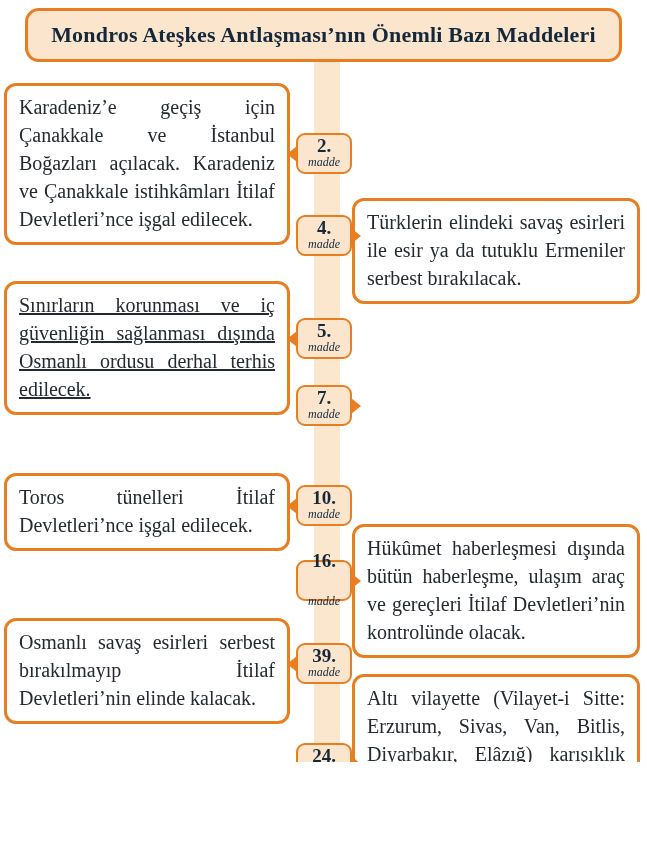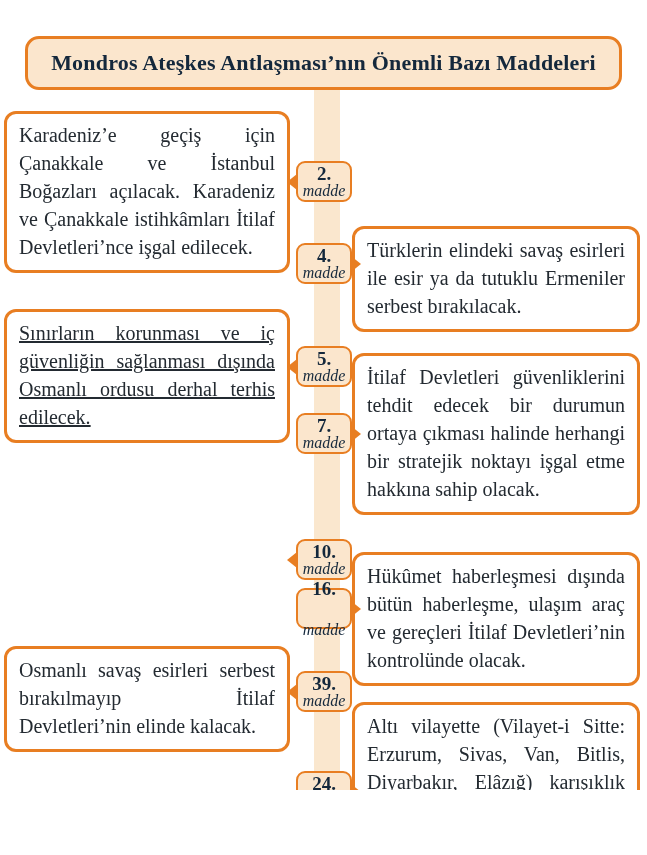--- a/index.html
+++ b/index.html
@@ -10,21 +10,20 @@
     --body-text:#232A31;
   }
   *{box-sizing:border-box;margin:0;padding:0;}
   html,body{background:#fff;}
   body{font-family:"Liberation Serif","DejaVu Serif",serif;}
   .canvas{
     position:relative;
     width:647px;height:762px;
     background:#fff;
     overflow:hidden;
-    margin-top:28px;
   }
   
   .title-box{
     position:absolute;left:25px;top:8px;width:597px;height:54px;
     background:var(--panel);
     border:3px solid var(--orange);
     border-radius:14px;
     display:flex;align-items:center;justify-content:center;
   }
   .title-box .title-text{
@@ -61,26 +60,26 @@
   .badge{
     position:absolute;left:296px;width:56px;height:41px;
     background:var(--panel);
     border:2px solid var(--orange);
     border-radius:9px;
     display:flex;flex-direction:column;align-items:center;justify-content:center;
     color:var(--title-text);
     z-index:2;
   }
   .badge .badge-num{font-weight:bold;font-size:19px;line-height:18px;}
-  .badge .badge-label{font-style:italic;font-size:16px;line-height:15px;}
+  .badge .badge-label{font-style:italic;font-size:12px;line-height:15px;}
   .badge-a2{top:133px;}
   .badge-a4{top:215px;}
   .badge-a5{top:318px;}
   .badge-a7{top:385px;}
-  .badge-a10{top:511px;}
+  .badge-a10{top:485px;}
   .badge-a16{top:560px;gap:24px;}
   .badge-a22{top:643px;}
   .badge-a24{top:743px;justify-content:center;}
   
   .pointer{
     position:absolute;top:50%;transform:translateY(-50%);
     width:0;height:0;
     border-top:8px solid transparent;
     border-bottom:8px solid transparent;
   }
@@ -94,21 +93,21 @@
 
   <div class="title-box">
     <span class="title-text">Mondros Ateşkes Antlaşması’nın Önemli Bazı Maddeleri</span>
   </div>
 
   <div class="timeline"></div>
 
   <div class="article-box side-right box-a4">Türklerin elindeki savaş esirleri ile esir ya da tutuklu Ermeniler serbest bırakılacak.</div>
   <div class="article-box side-left box-a2">Karadeniz’e geçiş için Çanakkale ve İstanbul Boğazları açılacak. Karadeniz ve Çanakkale istihkâmları İtilaf Devletleri’nce işgal edilecek.</div>
   <div class="article-box side-left box-a5">Sınırların korunması ve iç güvenliğin sağlanması dışında Osmanlı ordusu derhal terhis edilecek.</div>
-  <div class="article-box side-right box-a7">İtilaf Devletleri güvenliklerini tehdit edecek bir durumun ortaya çıkması halinde herhangi bir stratejik noktayı işgal etme hakkına sahip olacak.</div>
+  <div class="article-box side-left box-a10">Toros tünelleri İtilaf Devletleri’nce işgal edilecek.</div>
   <div class="article-box side-left box-a22">Osmanlı savaş esirleri serbest bırakılmayıp İtilaf Devletleri’nin elinde kalacak.</div>
   <div class="article-box side-right box-a16">Hükûmet haberleşmesi dışında bütün haberleşme, ulaşım araç ve gereçleri İtilaf Devletleri’nin kontrolünde olacak.</div>
   <div class="article-box side-right box-a24">Altı vilayette (Vilayet-i Sitte: Erzurum, Sivas, Van, Bitlis, Diyarbakır, Elâzığ) karışıklık çıkarsa İtilaf Devletleri bu vilayetleri işgal etme hakkına sahip olacak.</div>
 
   <div class="badge badge-a2">
     <span class="pointer pointer-left"></span>
     <span class="badge-num">2.</span>
     <span class="badge-label">madde</span>
   </div>
   <div class="badge badge-a4">

